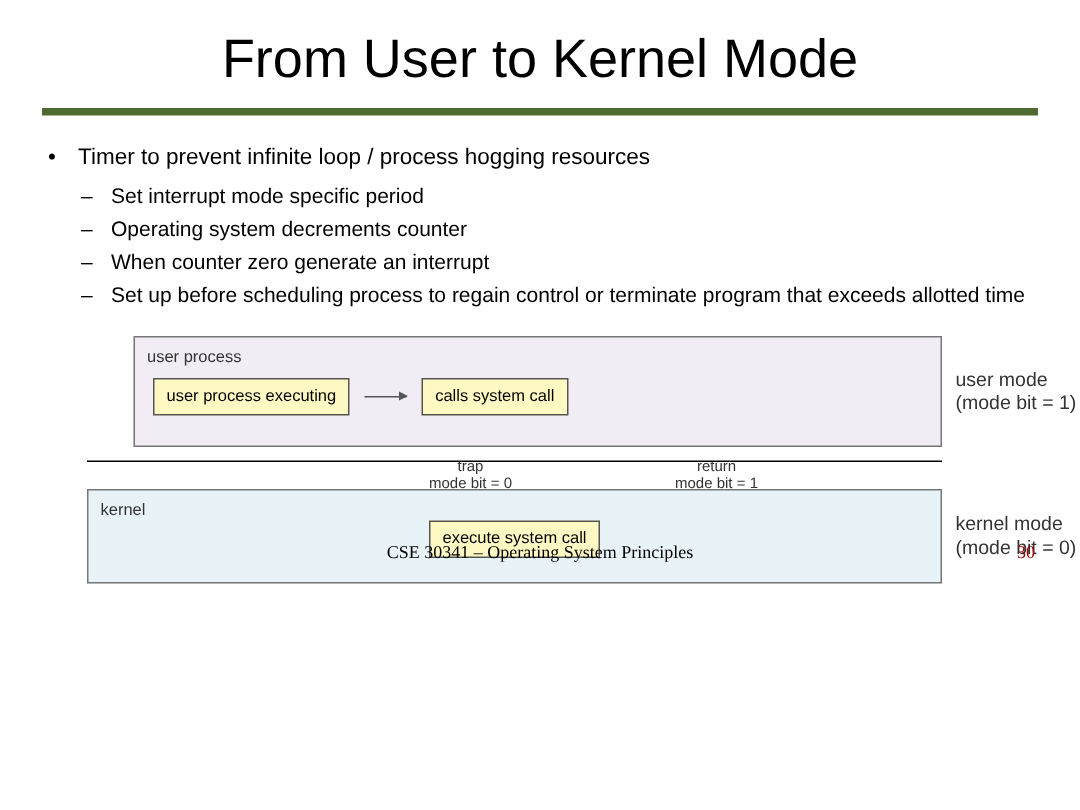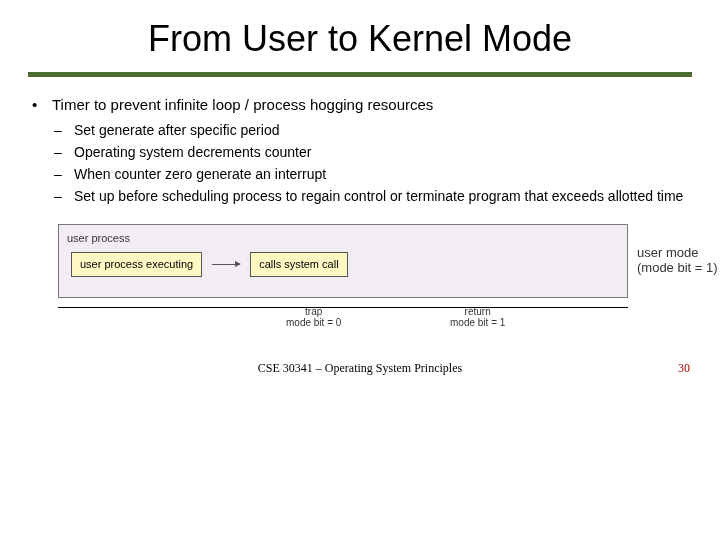--- a/index.html
+++ b/index.html
@@ -62,20 +62,21 @@
   }
   .panel {
     border: 1px solid #777;
     position: relative;
     box-sizing: border-box;
     padding: 6px 8px 10px 8px;
   }
   .panel-user {
     background: #f2ecf5;
     height: 74px;
+    margin-left: 31px;
   }
   .panel-kernel {
     background: #e8f3f8;
     height: 63px;
     margin-top: 18px;
   }
   .panel-label {
     font-size: 11px;
     color: #333;
     margin-bottom: 6px;
@@ -182,21 +183,21 @@
   <hr class="title-rule">
 
   <div class="content">
     <div class="bullet-row">
       <div class="bullet-mark">•</div>
       <div>Timer to prevent infinite loop / process hogging resources</div>
     </div>
     <div class="sub-list">
       <div class="sub-row">
         <div class="sub-mark">–</div>
-        <div>Set generate after specific period</div>
+        <div>Set interrupt mode specific period</div>
       </div>
       <div class="sub-row">
         <div class="sub-mark">–</div>
         <div>Operating system decrements counter</div>
       </div>
       <div class="sub-row">
         <div class="sub-mark">–</div>
         <div>When counter zero generate an interrupt</div>
       </div>
       <div class="sub-row">
@@ -228,20 +229,30 @@
           <div class="annot" style="left:228px; top:-2px;">
             <span>trap</span><br>
             <span>mode bit = 0</span>
           </div>
           <div class="annot" style="left:392px; top:-2px;">
             <span>return</span><br>
             <span>mode bit = 1</span>
           </div>
         </div>
 
+        <div class="panel panel-kernel">
+          <div class="panel-label" style="position:absolute; top:6px; left:8px;">kernel</div>
+          <div class="kernel-content">
+            <div class="wbox">execute system call</div>
+          </div>
+          <div class="side-label">
+            <span>kernel mode</span><br>
+            <span>(mode bit = 0)</span>
+          </div>
+        </div>
 
       </div>
     </div>
   </div>
 
   <div class="footer">
     <div class="footer-center">CSE 30341 – Operating System Principles</div>
     <div class="footer-right">30</div>
   </div>
 

